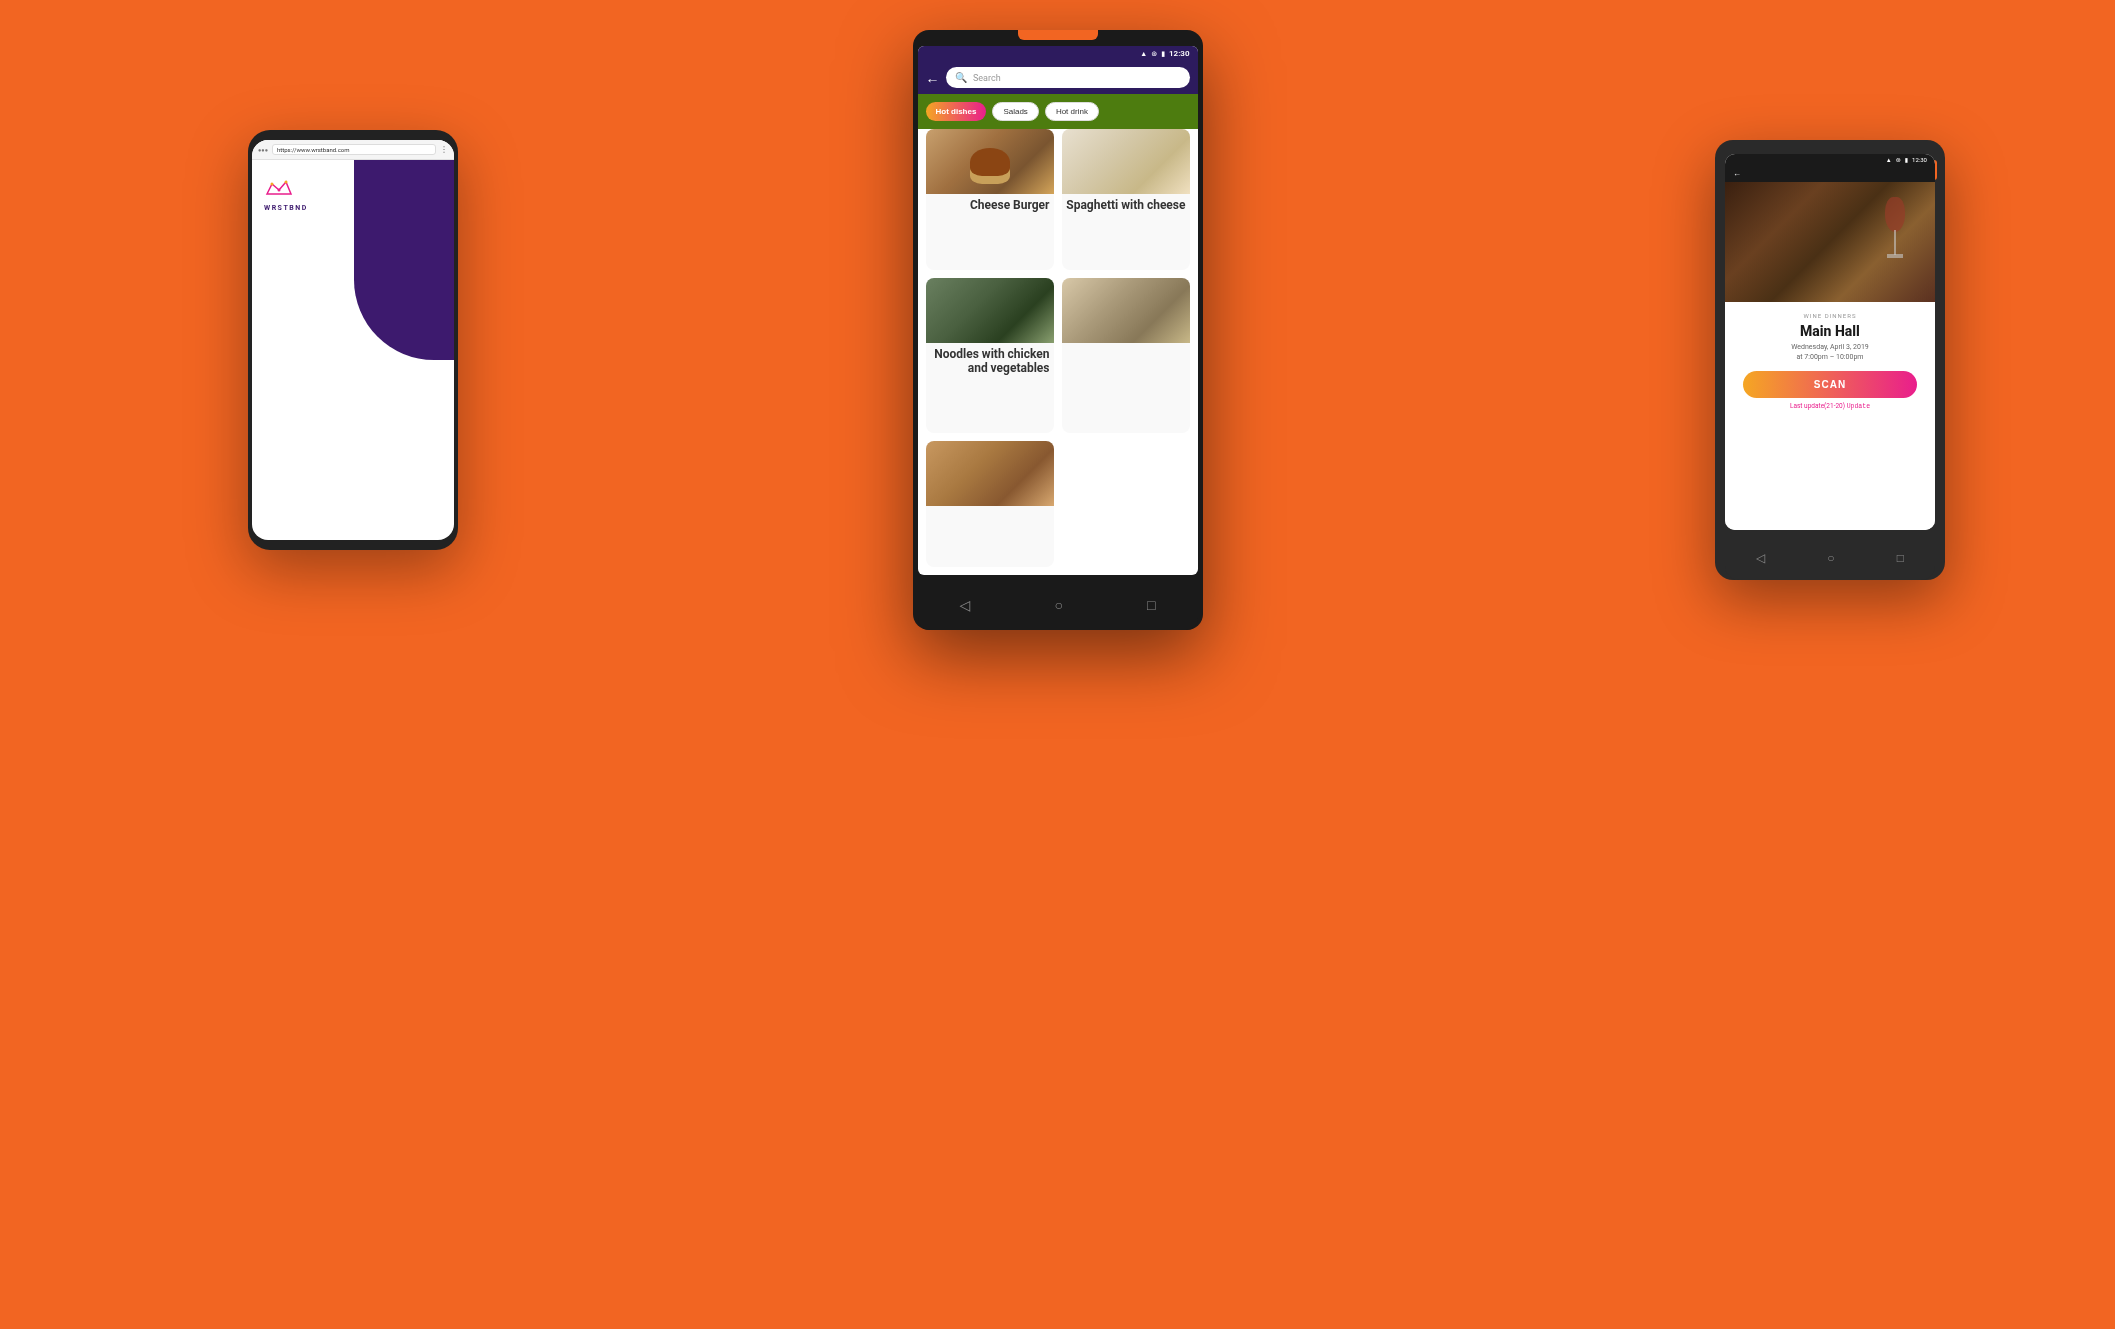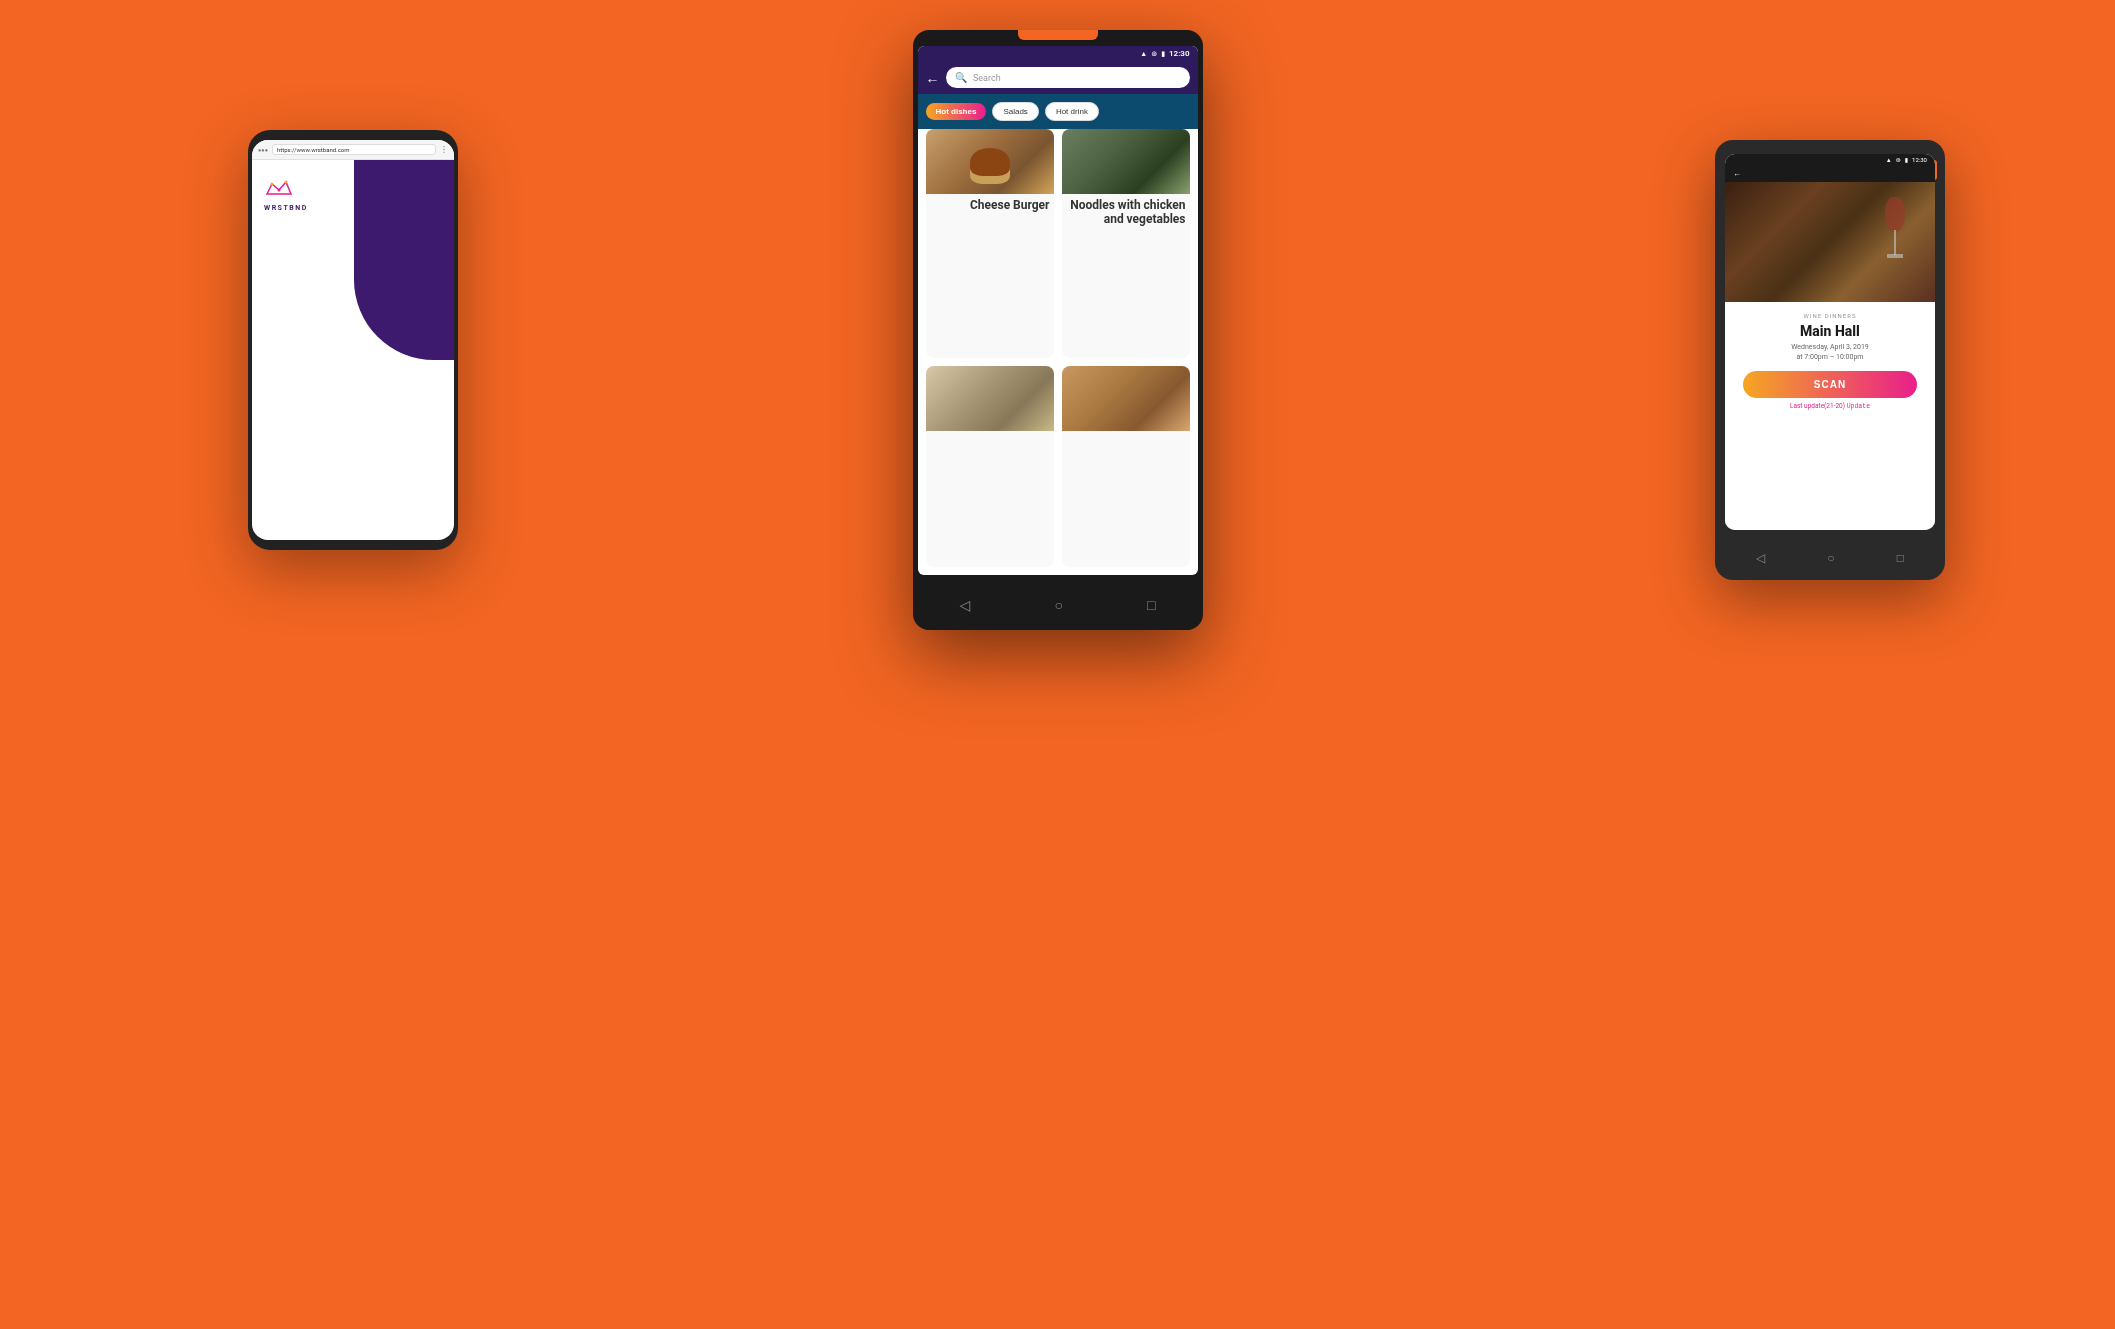--- a/index.html
+++ b/index.html
@@ -224,22 +224,21 @@
     .search-text {
       font-size: 9px;
       color: #999;
     }
     
     .category-tabs {
       display: flex;
       gap: 6px;
       padding: 8px 8px;
       flex-shrink: 0;
-      background: #0c4a6e;
-      align-items: center;
+      background: #4d7c0f;
     }
     .tab-active {
       background: linear-gradient(to right, #F5A623, #E91E8C);
       color: #fff;
       border: none;
       border-radius: 20px;
       padding: 4px 10px;
       font-size: 8px;
       font-weight: 600;
       cursor: pointer;
@@ -552,20 +551,24 @@
         <button class="tab-inactive">Hot drink</button>
       </div>
 
       <div class="food-grid">
 
         <div class="food-item">
           <div class="food-img food-img-burger"></div>
           <div class="food-label">Cheese Burger</div>
         </div>
 
+        <div class="food-item">
+          <div class="food-img food-img-spaghetti"></div>
+          <div class="food-label">Spaghetti with cheese</div>
+        </div>
 
 
         <div class="food-item">
           <div class="food-img food-img-noodles"></div>
           <div class="food-label">Noodles with chicken and vegetables</div>
         </div>
 
         <div class="food-item">
           <div class="food-img food-img-salad1"></div>
           <div class="food-label"></div>

